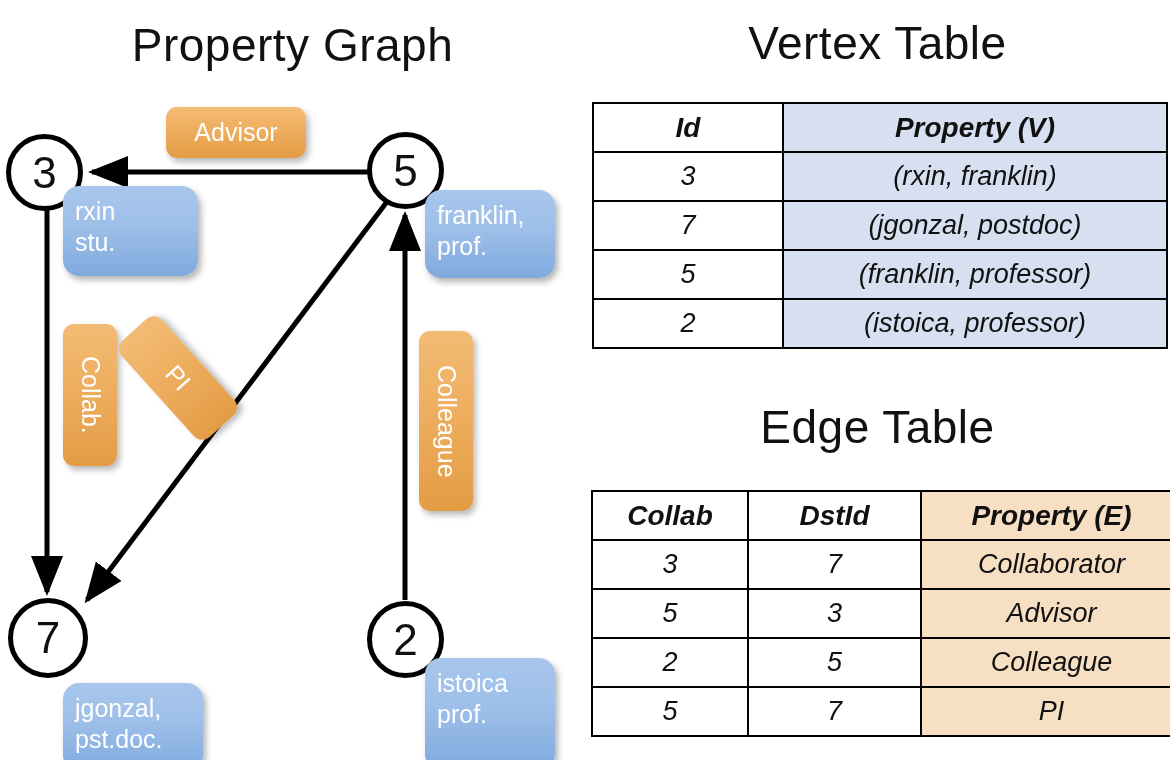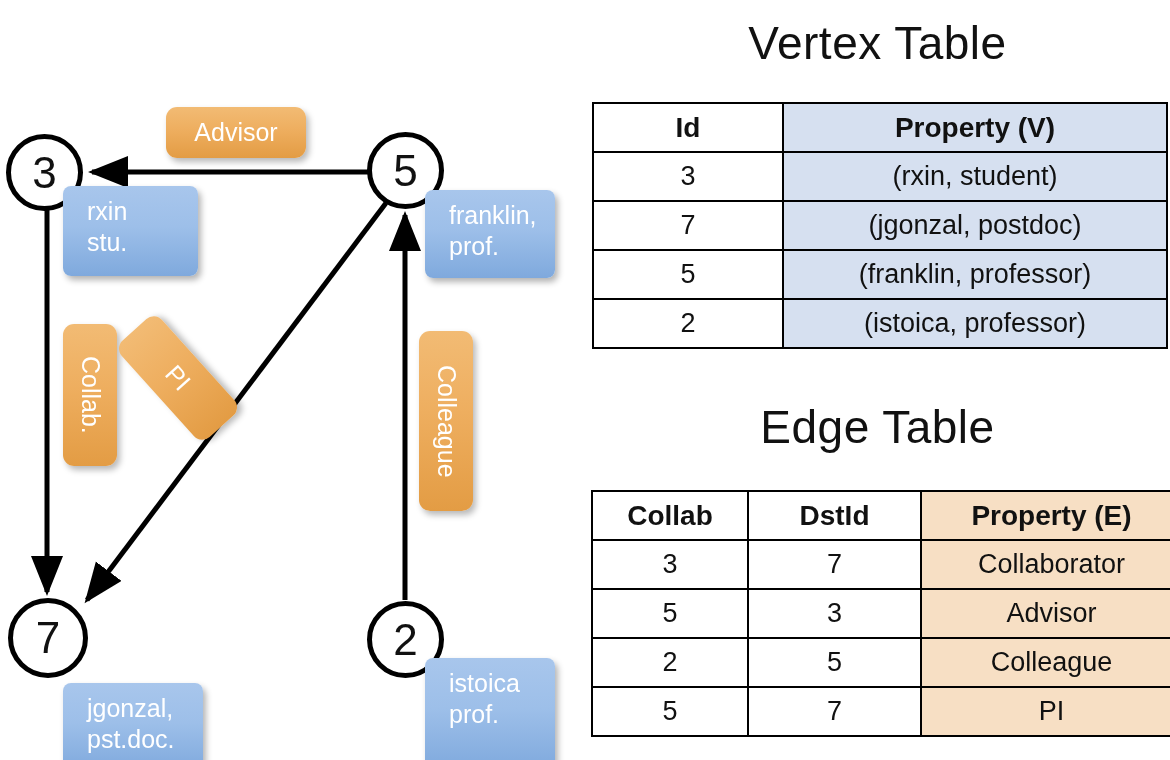--- a/index.html
+++ b/index.html
@@ -45,28 +45,28 @@
     align-items: center;
     justify-content: center;
     font-size: 44px;
     font-weight: 300;
     color: #111;
     z-index: 4;
   }
 
   .vbox {
     position: absolute;
-    border-radius: 8px;
+    border-radius: 16px;
     background: linear-gradient(180deg, #a8c6ec 0%, #9dbfe9 45%, #7fa9dd 100%);
     box-shadow: 3px 4px 6px rgba(0,0,0,0.30);
     color: #ffffff;
     font-size: 25px;
     font-weight: 300;
     line-height: 1.22;
-    padding: 10px 24px;
+    padding: 10px 12px;
     box-sizing: border-box;
     z-index: 6;
   }
 
   .ebox {
     position: absolute;
     border-radius: 11px;
     background: linear-gradient(180deg, #f2bb74 0%, #eeae5f 45%, #e39c44 100%);
     box-shadow: 3px 4px 6px rgba(0,0,0,0.28);
     color: #ffffff;
@@ -89,20 +89,21 @@
     width: 585px; height: 760px;
     z-index: 2;
   }
 
   
   .tbl {
     position: absolute;
     border-collapse: collapse;
     table-layout: fixed;
     background: #fff;
+    font-style: italic;
   }
   .tbl td, .tbl th {
     border: 2px solid #000;
     text-align: center;
     font-weight: 300;
     font-size: 27px;
     color: #111;
     padding: 0;
     height: 47px;
   }
@@ -118,20 +119,21 @@
   #vertex-table { left: 592px; top: 102px; width: 574px; }
 
   #edge-title { left: 585px; top: 400px; width: 585px; }
   #edge-table { left: 591px; top: 490px; width: 590px; }
 </style>
 </head>
 <body>
 
 <div id="graph-panel">
 
+  <div class="title" id="graph-title">Property Graph</div>
 
   <svg id="graph-svg" viewBox="0 0 585 760" xmlns="http://www.w3.org/2000/svg">
     <defs>
       <marker id="arrowhead" markerWidth="9" markerHeight="9" refX="7.2" refY="3.2" orient="auto" markerUnits="strokeWidth">
         <path d="M0,0 L8,3.2 L0,6.4 z" fill="#000"></path>
       </marker>
     </defs>
 
     <g>
       <line x1="368" y1="172" x2="92" y2="172" stroke="#000" stroke-width="5" marker-end="url(#arrowhead)"></line>
@@ -206,21 +208,21 @@
     </colgroup>
   <thead>
     <tr>
       <th class="cell-white">Id</th>
       <th class="cell-blue">Property (V)</th>
     </tr>
   </thead>
   <tbody>
     <tr>
       <td class="cell-white">3</td>
-      <td class="cell-blue">(rxin, student)</td>
+      <td class="cell-blue">(rxin, franklin)</td>
     </tr>
     <tr>
       <td class="cell-white">7</td>
       <td class="cell-blue">(jgonzal, postdoc)</td>
     </tr>
     <tr>
       <td class="cell-white">5</td>
       <td class="cell-blue">(franklin, professor)</td>
     </tr>
     <tr>

